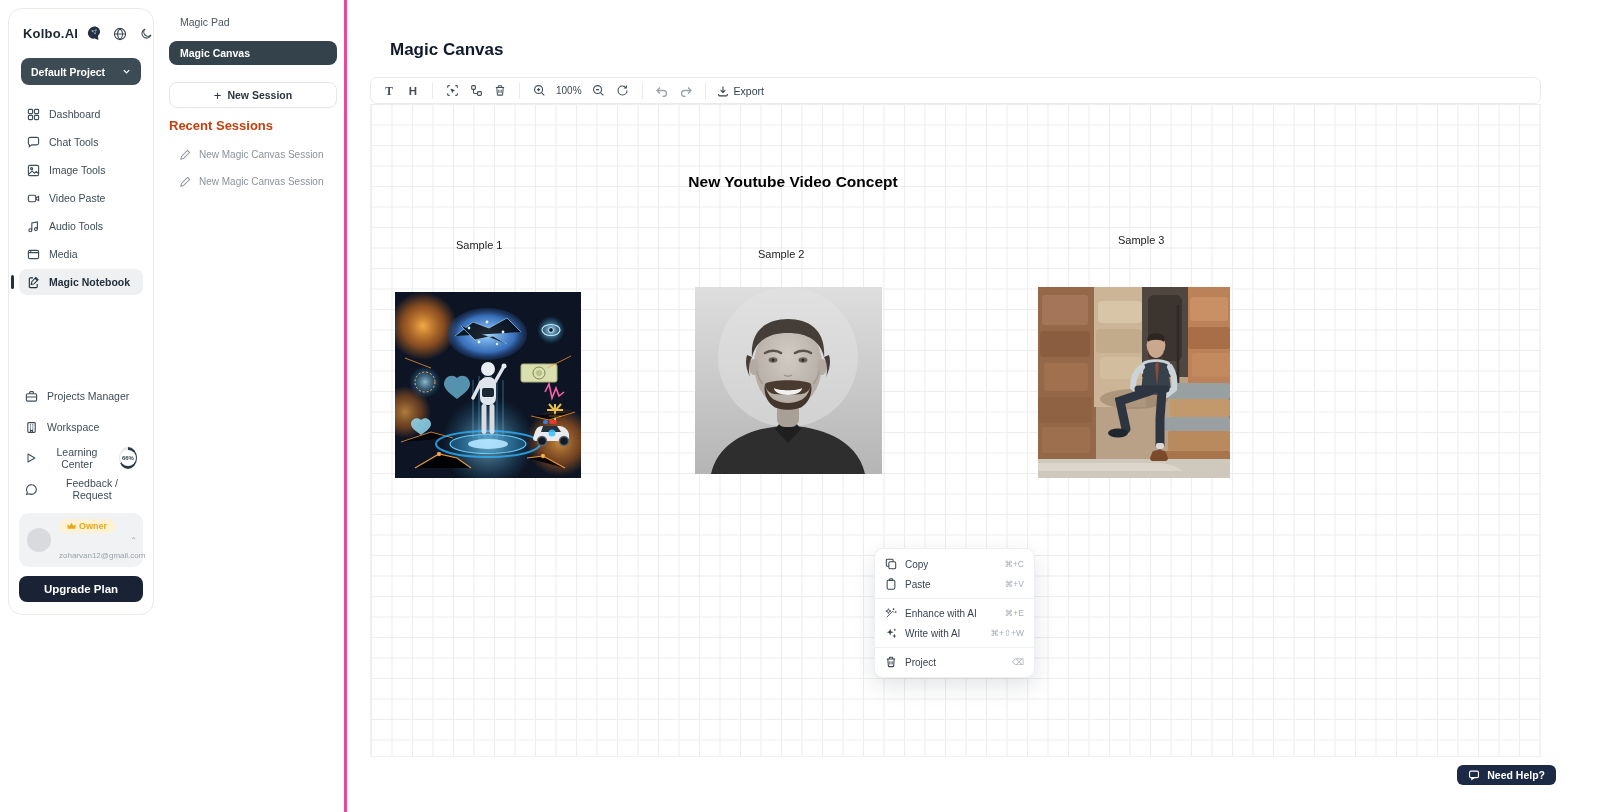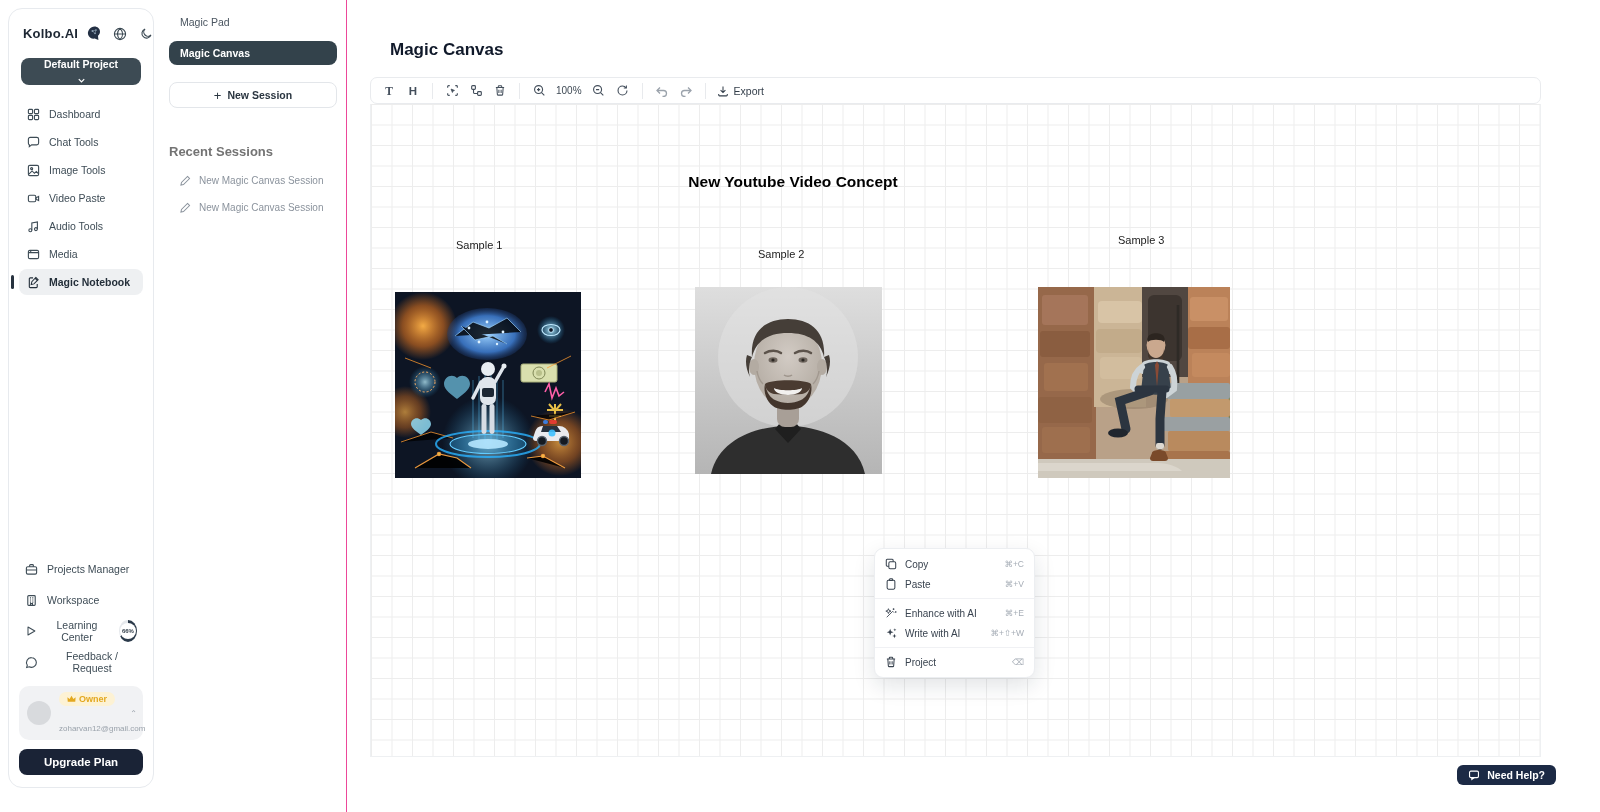--- a/index.html
+++ b/index.html
@@ -1,29 +1,29 @@
 <!DOCTYPE html>
 <html><head>
 <meta charset="utf-8">
 <style>
   * { margin:0; padding:0; box-sizing:border-box; }
   html,body { background:#fff; }
   body { font-family:"Liberation Sans", sans-serif; color:#3a4852; }
   .app { position:relative; width:1600px; height:812px; background:#fff; overflow:hidden; }
 
   
-  .sidebar { position:absolute; left:8px; top:8px; width:146px; height:780px;
+  .sidebar { position:absolute; left:8px; top:8px; width:146px; height:607px;
     background:#fff; border:1px solid #e7eaee; border-radius:14px; padding:14px 10px; }
   .logo-row { display:flex; align-items:center; gap:7px; padding:2px 2px 0 4px; }
   .logo-text { font-size:13px; font-weight:bold; color:#1d2733; letter-spacing:.2px; }
   .icon-btn { background:none; border:none; cursor:pointer; display:flex; align-items:center; padding:0; }
   .project-btn { margin:16px 2px 0 2px; width:calc(100% - 4px); height:27px; background:#3d4b54;
     border:none; border-radius:8px; color:#fff; font-size:10.5px; font-weight:bold;
     display:flex; align-items:center; justify-content:space-between; padding:0 10px; cursor:pointer;
-    font-family:"Liberation Sans", sans-serif;flex-direction:column; }
+    font-family:"Liberation Sans", sans-serif; }
   .nav { margin-top:16px; display:flex; flex-direction:column; gap:2px; }
   .nav-item { position:relative; display:flex; align-items:center; gap:9px; height:26px;
     padding:0 8px; border-radius:8px; font-size:10.5px; color:#3e4c56; cursor:pointer; background:transparent; border:none; font-family:"Liberation Sans", sans-serif; }
   .nav-item svg { flex:0 0 auto; }
   .nav-item.active { background:#eef0f2; font-weight:bold; color:#242f3a; }
   .nav-item.active::before { content:""; position:absolute; left:-8px; top:6px; width:3px; height:14px;
     border-radius:2px; background:#27323e; }
   .sidebar-bottom { position:absolute; left:10px; right:10px; bottom:12px; }
   .bottom-nav { display:flex; flex-direction:column; gap:7px; margin-bottom:12px; }
   .bottom-item { display:flex; align-items:center; gap:9px; height:24px; padding:0 6px;
@@ -37,29 +37,29 @@
   .avatar { width:24px; height:24px; border-radius:50%; background:#d8dadd; flex:0 0 auto; }
   .user-info { display:flex; flex-direction:column; align-items:flex-start; gap:18px; flex:1; min-width:0; }
   .owner-badge { display:inline-flex; align-items:center; gap:3px; background:#fdf2d4; color:#e3a81f;
     font-size:9px; font-weight:bold; padding:2px 8px; border-radius:9px; }
   .user-email { font-size:8px; color:#9aa2ab; white-space:nowrap; }
   .caret-up { position:absolute; right:6px; top:50%; transform:translateY(-50%); color:#9aa2ab; font-size:8px; }
   .upgrade-btn { width:100%; height:26px; background:#1a2336; color:#fff; border:none; border-radius:8px;
     font-size:11.5px; font-weight:bold; cursor:pointer; font-family:"Liberation Sans", sans-serif; }
 
   
-  .sessions { position:absolute; left:155px; top:0; width:192px; height:812px; border-right:1px solid #ec4899;
+  .sessions { position:absolute; left:155px; top:0; width:192px; height:812px; border-right:3px solid #ec4899;
     padding:14px 12px 0 14px; background:#fff; }
   .sess-plain { font-size:10.5px; color:#4a5560; padding:2px 8px 0 11px; cursor:pointer; background:none; border:none; display:block; font-family:"Liberation Sans", sans-serif; }
   .sess-pill { margin-top:13px; width:168px; height:24px; background:#33424b; border:none; border-radius:8px;
     color:#fff; font-size:10.5px; font-weight:bold; text-align:left; padding:0 11px; cursor:pointer; font-family:"Liberation Sans", sans-serif; }
   .new-session-btn { margin-top:17px; width:168px; height:26px; background:#fff; border:1px solid #e3e6ea;
     border-radius:8px; font-size:10.5px; font-weight:bold; color:#2a3540; cursor:pointer;
     display:flex; align-items:center; justify-content:center; gap:6px; font-family:"Liberation Sans", sans-serif; }
-  .recent-heading { margin-top:36px; font-size:13px; font-weight:bold; color:#737373; }
+  .recent-heading { margin-top:10px; font-size:13px; font-weight:bold; color:#c2410c; }
   .recent-item { display:flex; align-items:center; gap:8px; margin-top:16px; font-size:10px; color:#8b939d;
     cursor:pointer; background:none; border:none; padding:0 0 0 11px; font-family:"Liberation Sans", sans-serif; }
 
   
   .main-title { position:absolute; left:390px; top:40px; font-size:17px; font-weight:bold; color:#10192a; }
   .toolbar { position:absolute; left:370px; top:77px; width:1171px; height:27px; background:#fff;
     border:1px solid #e9ebee; border-radius:7px; display:flex; align-items:center; padding:0 7px; gap:2px; }
   .tb-btn { height:21px; min-width:22px; display:flex; align-items:center; justify-content:center; gap:5px;
     background:none; border:none; border-radius:5px; cursor:pointer; color:#434e5b; font-size:11.5px;
     font-family:"Liberation Serif", serif; font-weight:bold; padding:0 3px; }

